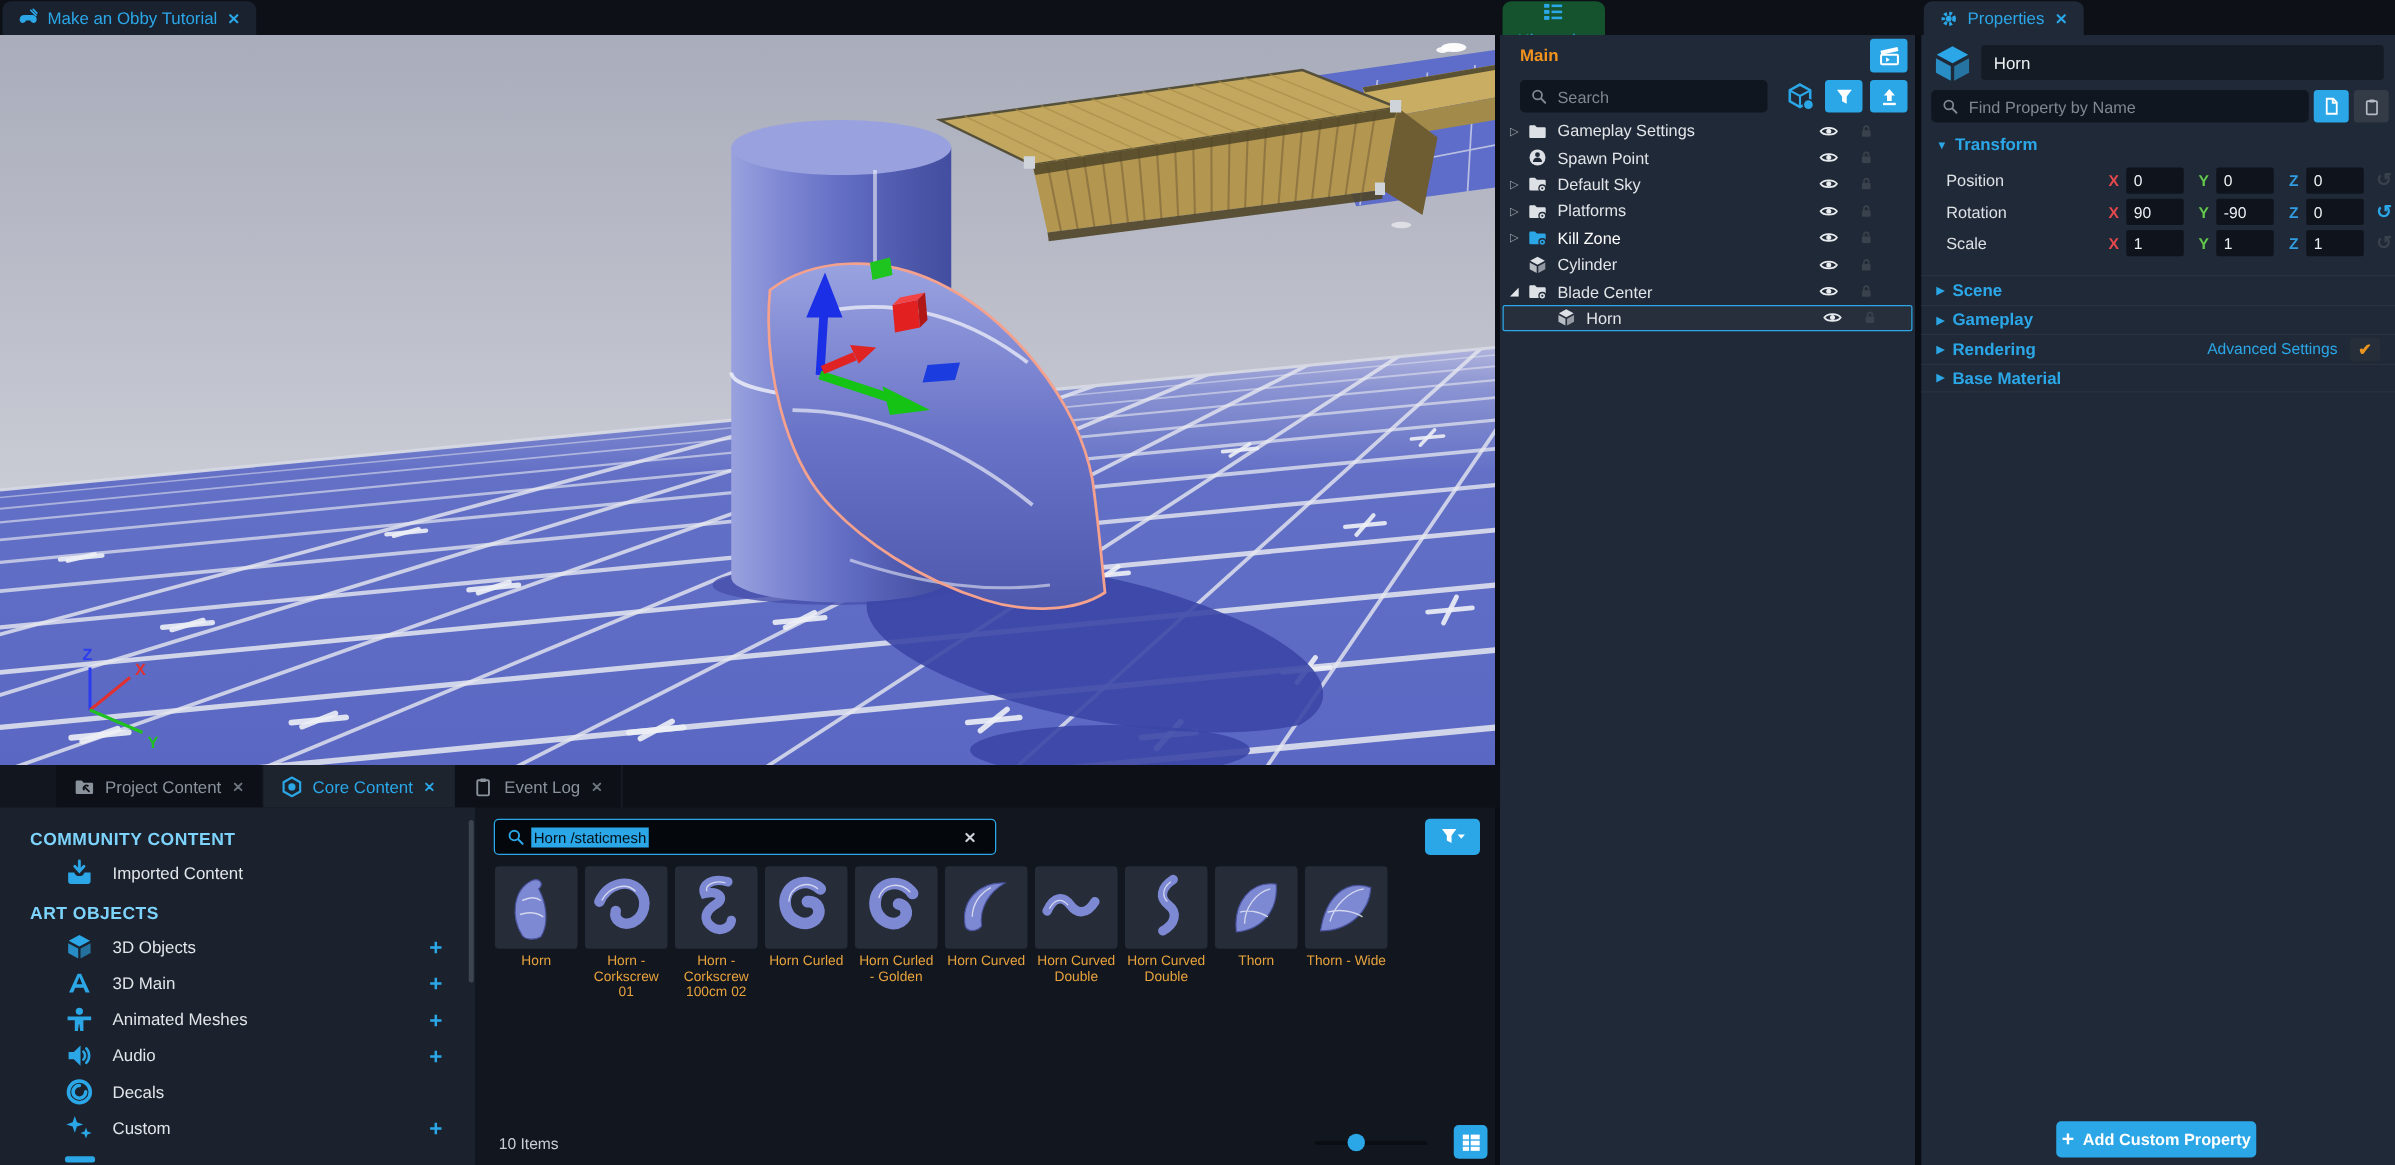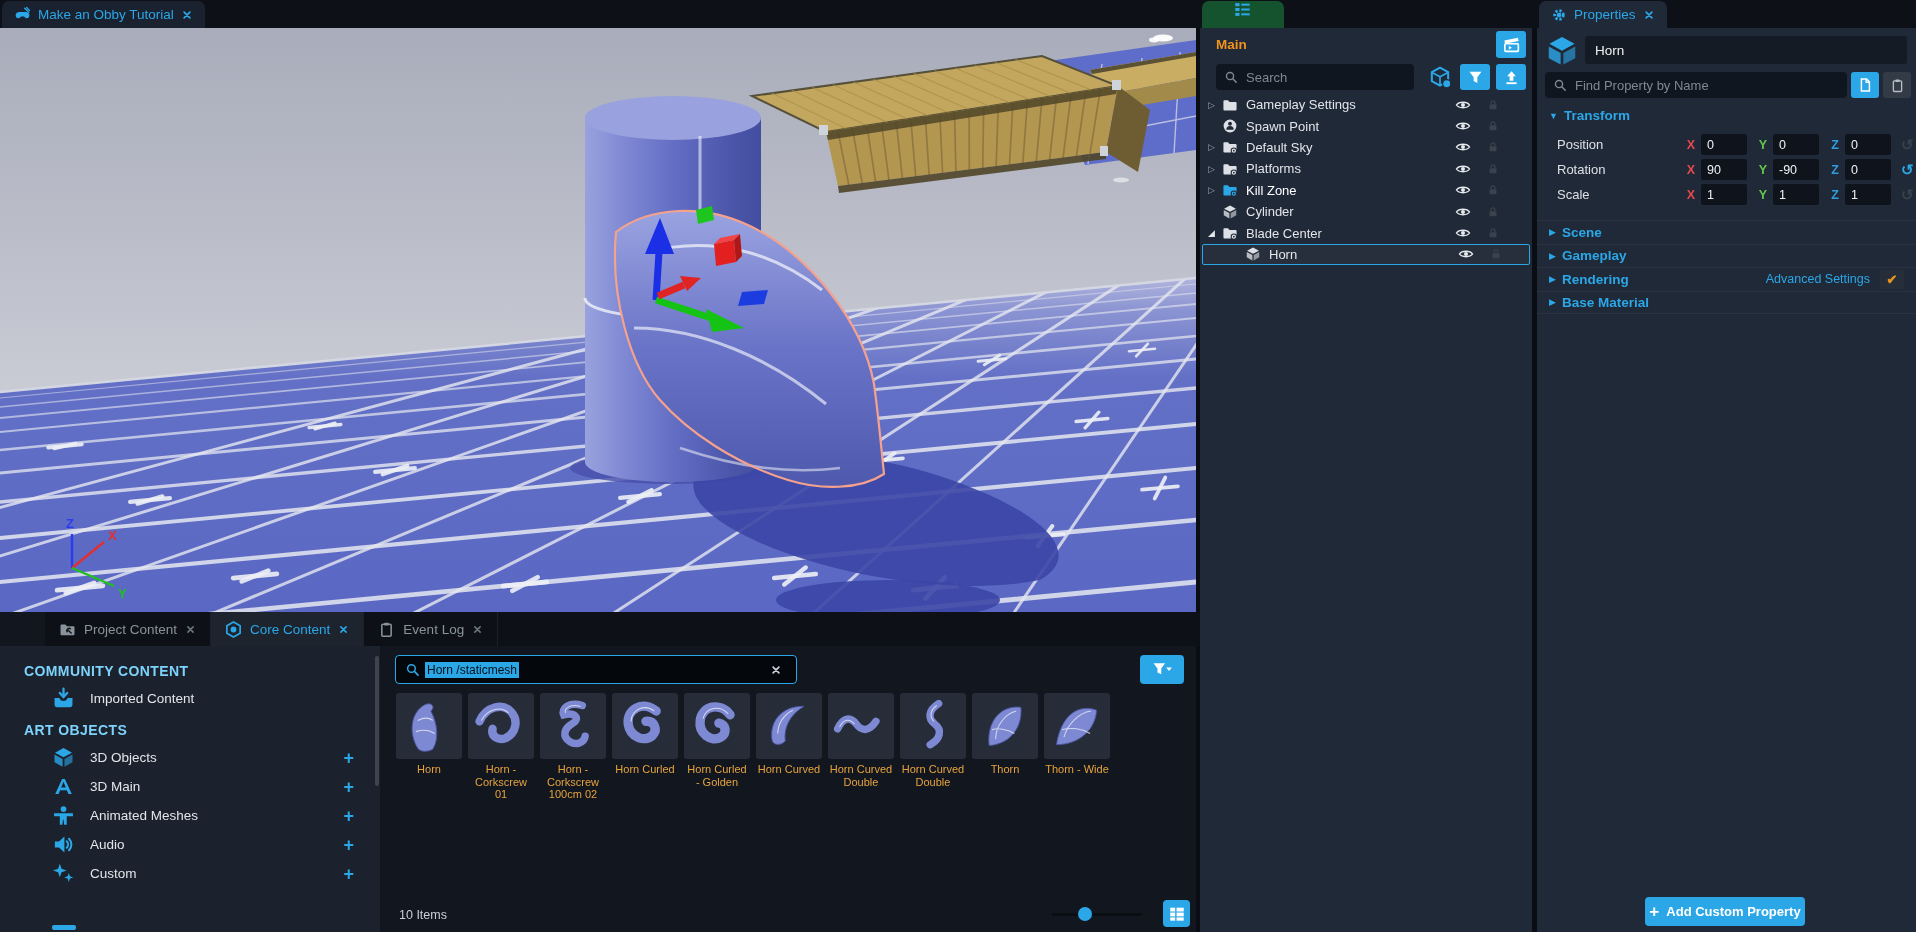--- a/index.html
+++ b/index.html
@@ -498,20 +498,29 @@
                 <path d="M2.5,7.4 v5.2 h3.6 L10.8,17 V3 L6.1,7.4 Z" fill="currentColor"></path>
                 <path d="M12.8,7.2 a4,4 0 0 1 0,5.6 M14.8,5 a7.2,7.2 0 0 1 0,10" stroke="currentColor" stroke-width="1.8" fill="none" stroke-linecap="round"></path>
               </svg>
             </span>
             <span>Audio</span>
             <span class="splus">+</span>
           </div>
           <div class="srow">
             <span class="ic" style="width:23px;height:23px;color:#2ba7e8;">
               <svg viewBox="0 0 20 20">
+                <circle cx="10" cy="10" r="7.6" fill="none" stroke="currentColor" stroke-width="2.5"></circle>
+                <path d="M10,5.6 a4.4,4.4 0 1 0 4.4,4.4" fill="none" stroke="currentColor" stroke-width="2.5" stroke-linecap="round"></path>
+              </svg>
+            </span>
+            <span>Decals</span>
+          </div>
+          <div class="srow">
+            <span class="ic" style="width:23px;height:23px;color:#2ba7e8;">
+              <svg viewBox="0 0 20 20">
                 <path d="M6.8,1.5 L8.3,5.9 L12.7,7.4 L8.3,8.9 L6.8,13.3 L5.3,8.9 L0.9,7.4 L5.3,5.9 Z" fill="currentColor"></path>
                 <path d="M14.6,9.5 L15.6,12.4 L18.5,13.4 L15.6,14.4 L14.6,17.3 L13.6,14.4 L10.7,13.4 L13.6,12.4 Z" fill="currentColor"></path>
               </svg>
             </span>
             <span>Custom</span>
             <span class="splus">+</span>
           </div>
         </div>
       <div id="side-scroll"></div>
       <div id="side-peek"></div>

